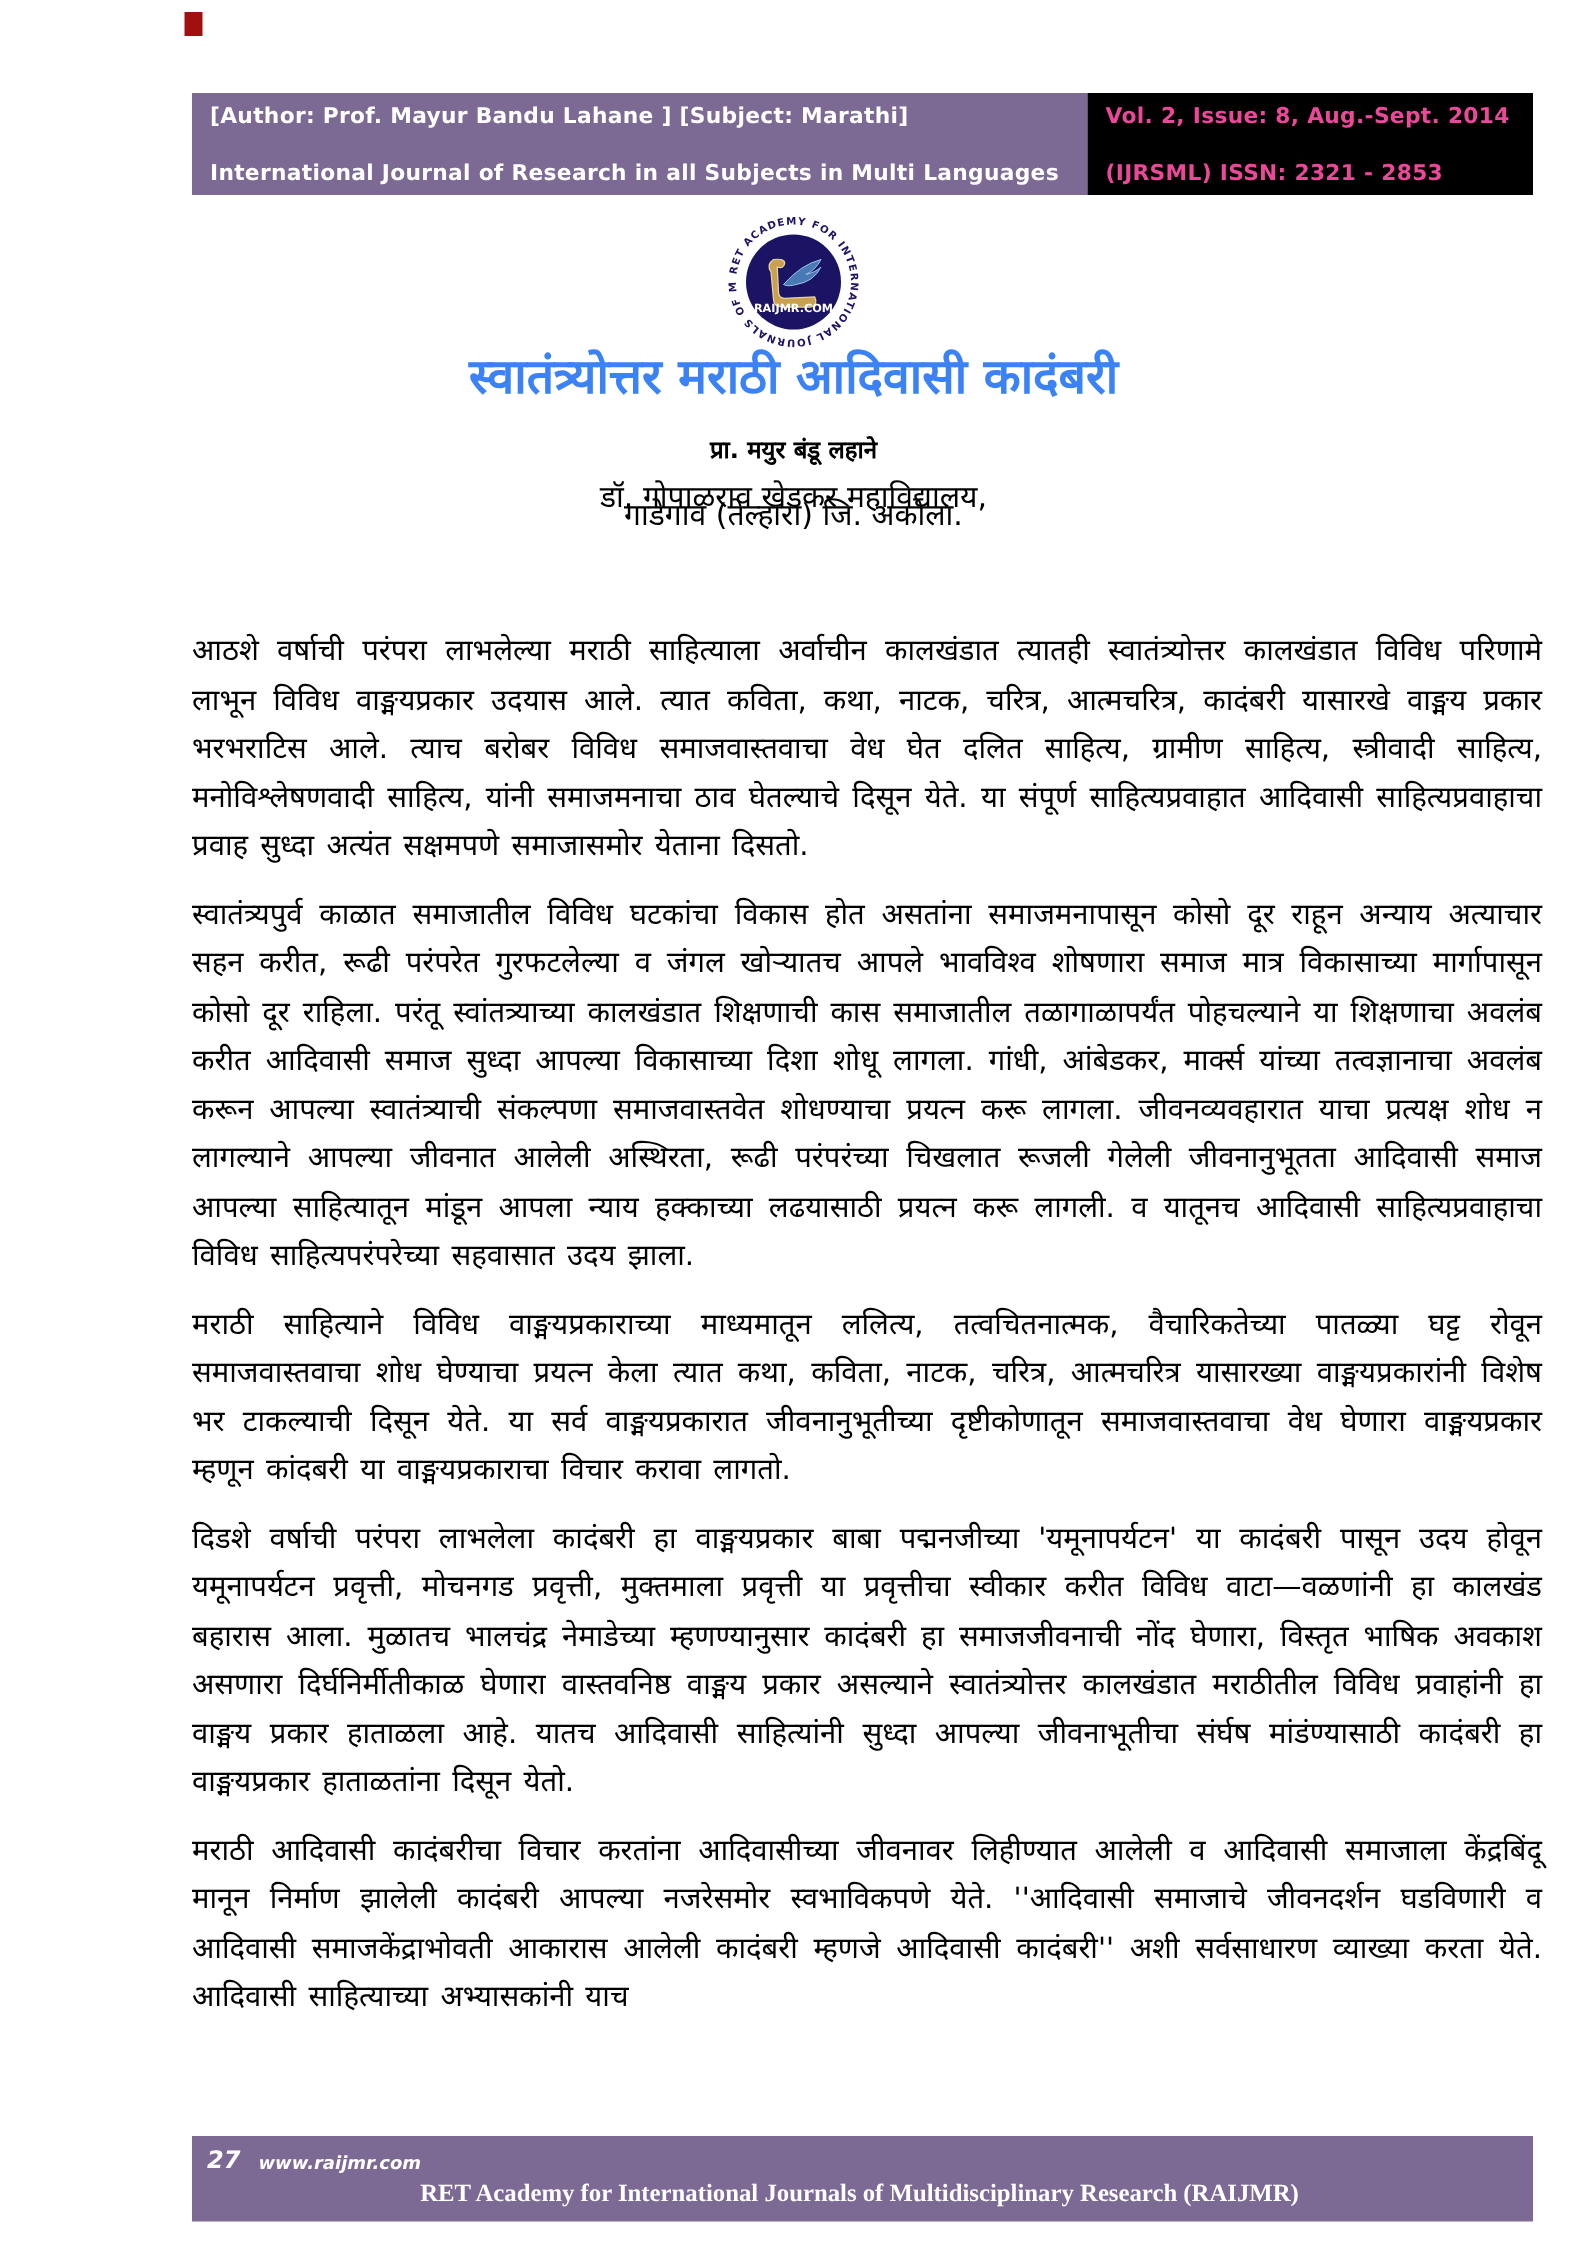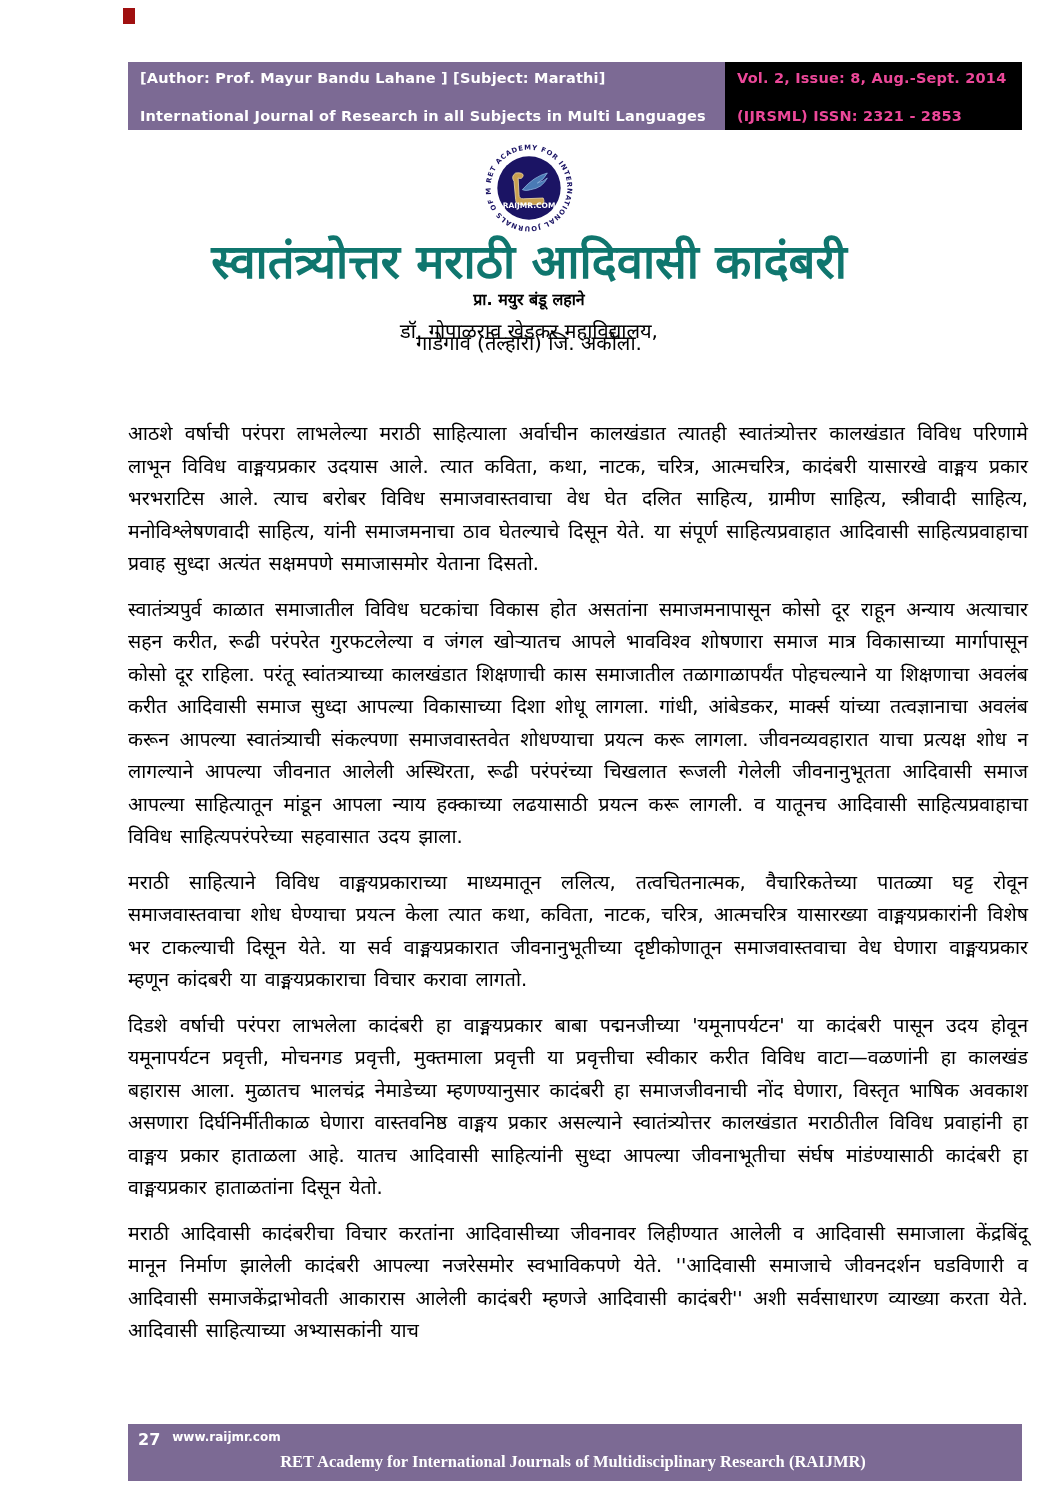--- a/index.html
+++ b/index.html
@@ -45,21 +45,21 @@
     left: 0; top: 138px;
     width: 100%;
     display: flex; justify-content: center;
   }
   .logo-svg { width: 118px; height: 100px; }
   
   .article-title {
     position: absolute;
     left: 0; top: 228px; width: 100%;
     text-align: center;
-    font-size: 47px; font-weight: bold; color: #0f766e;
+    font-size: 32px; font-weight: bold; color: #3b82f6;
   }
   .author-line {
     position: absolute;
     left: 0; top: 288px; width: 100%;
     text-align: center;
     font-size: 16px; font-weight: bold; color: #000;
   }
   .affil-line-1 {
     position: absolute;
     left: 0; top: 317px; width: 100%;
@@ -90,21 +90,21 @@
   
   .footer-band {
     position: absolute;
     left: 128px; top: 1424px;
     width: 894px; height: 57px;
     background: #7c6a94;
     color: #ffffff;
     padding: 6px 14px 4px 10px;
   }
   .footer-row-1 {
-    display: flex; align-items: flex-start;
+    display: flex; align-items: flex-end; font-style: italic;
   }
   .footer-page-num { font-size: 16px; font-weight: bold; margin-right: 12px; }
   .footer-journal-info { font-size: 15.5px; font-weight: bold; flex: 1; }
   .footer-website { font-size: 12px; font-weight: bold; }
   .footer-row-2 {
     margin-top: 3px;
     text-align: center;
     font-family: "Liberation Serif", serif;
     font-size: 16.5px; font-weight: bold;
   }

